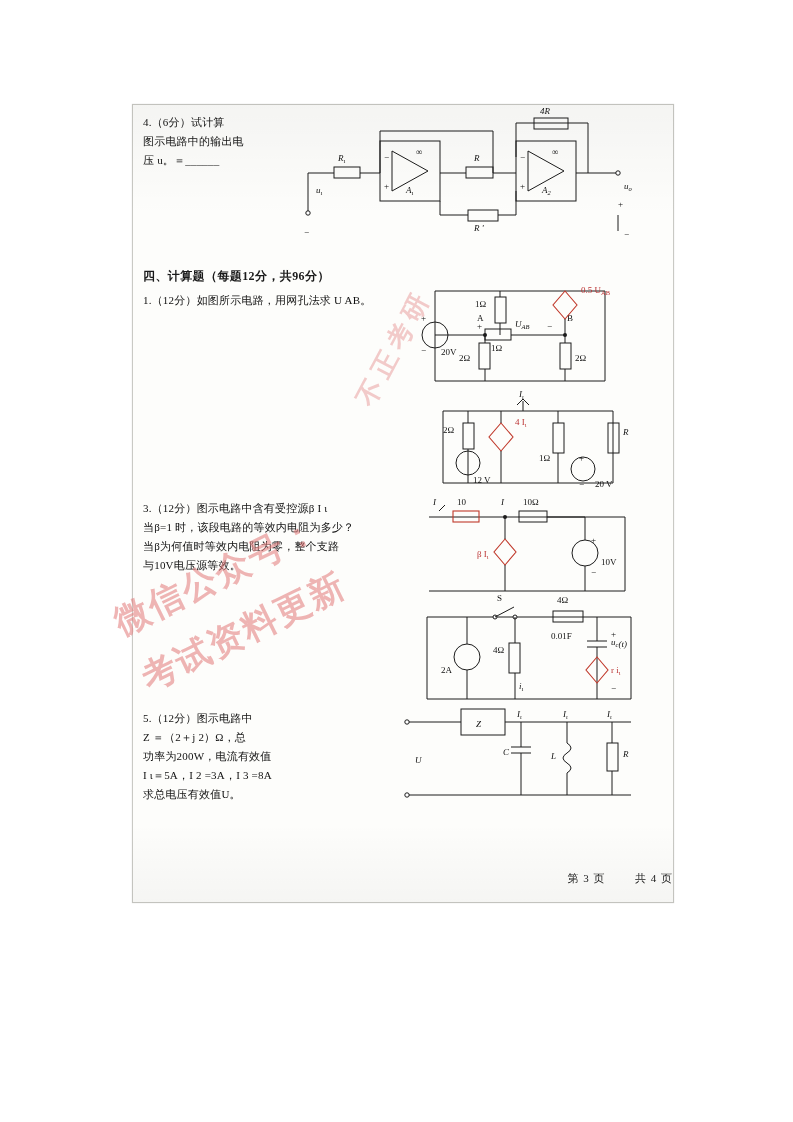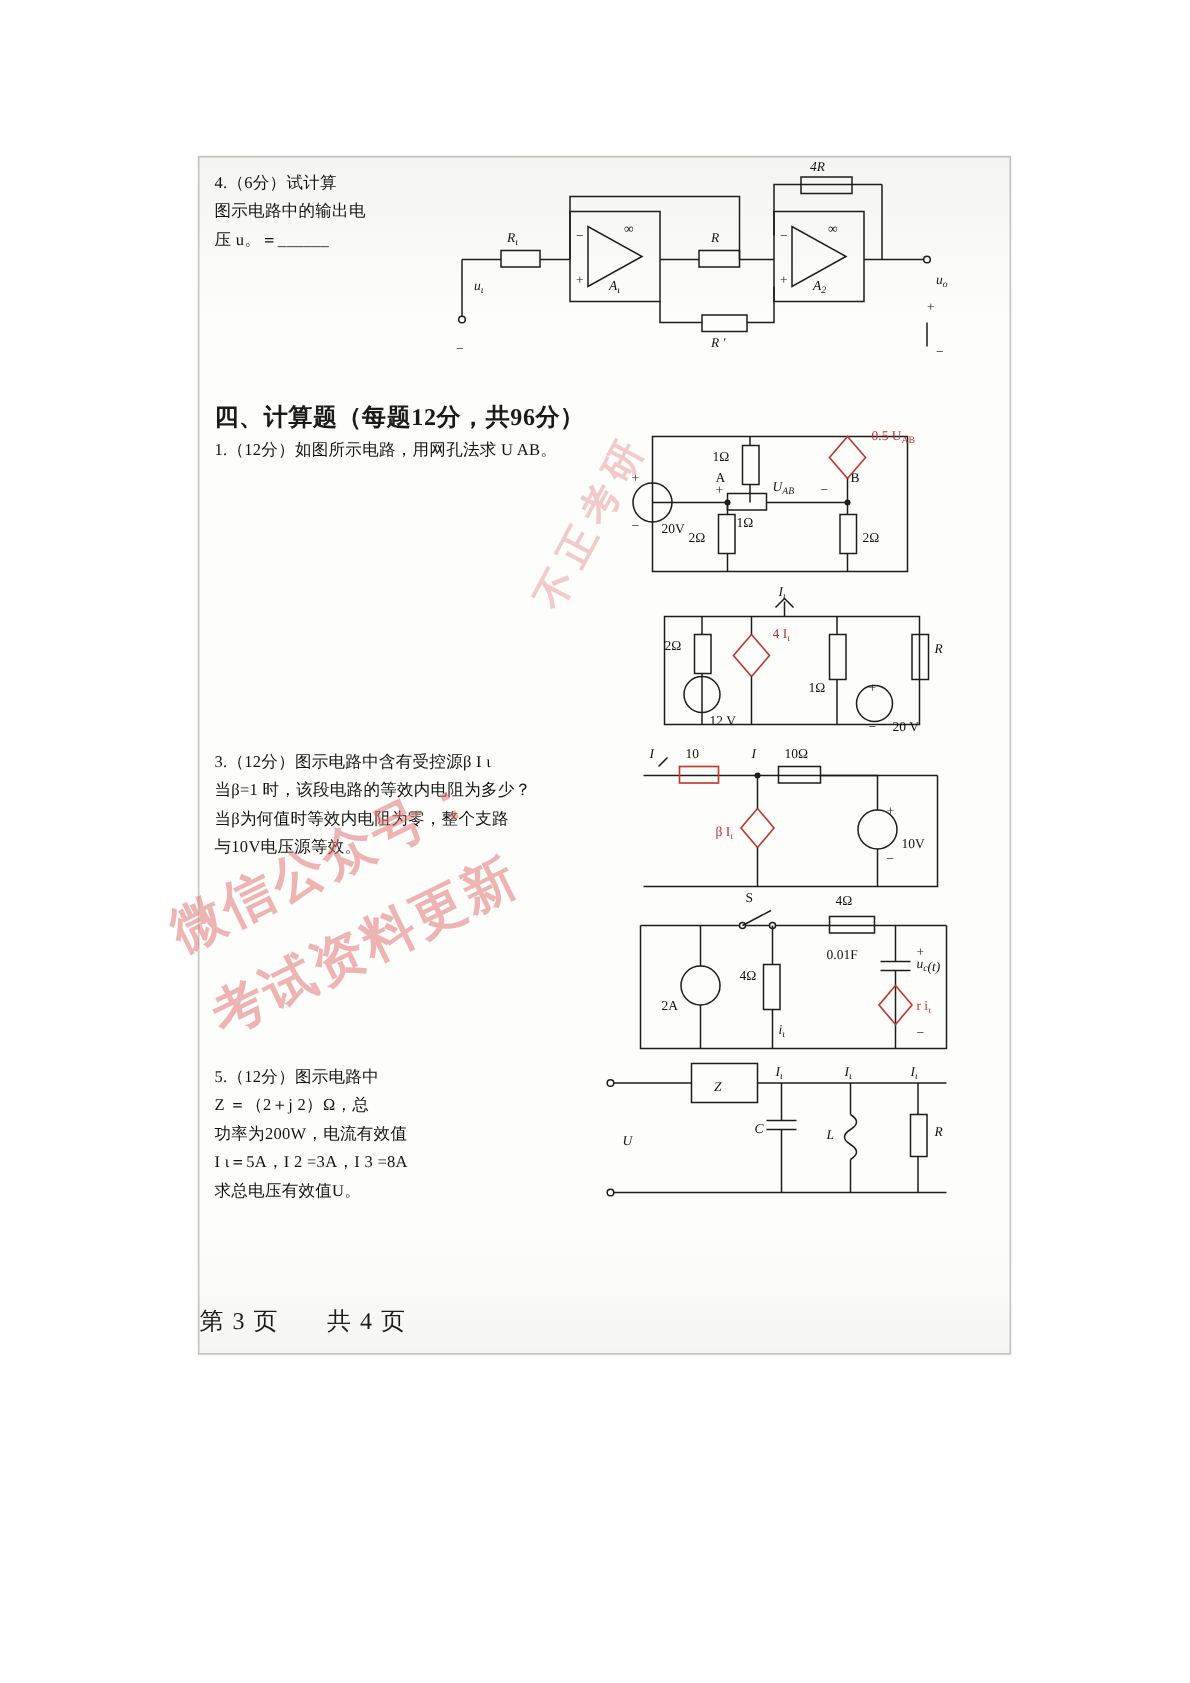--- a/index.html
+++ b/index.html
@@ -45,29 +45,29 @@
   .txt {
     position: absolute;
     font-size: 11px;
     line-height: 19px;
     letter-spacing: .2px;
     white-space: pre-line;
     color: #111;
   }
   .sec-title {
     position:absolute;
-    font-size: 16px;
+    font-size: 12px;
     font-weight: bold;
     letter-spacing: .4px;
   }
   .footer {
     position: absolute;
     left: 0; right: 0;
-    text-align: left;
-    font-size: 16px;
+    text-align: right;
+    font-size: 11px;
     letter-spacing: 1px;
   }
   .footer .gap { display:inline-block; width: 22px; }
   
   .watermark {
     position: absolute;
     left: 150px;
     top: 470px;
     width: 500px;
     height: 330px;

